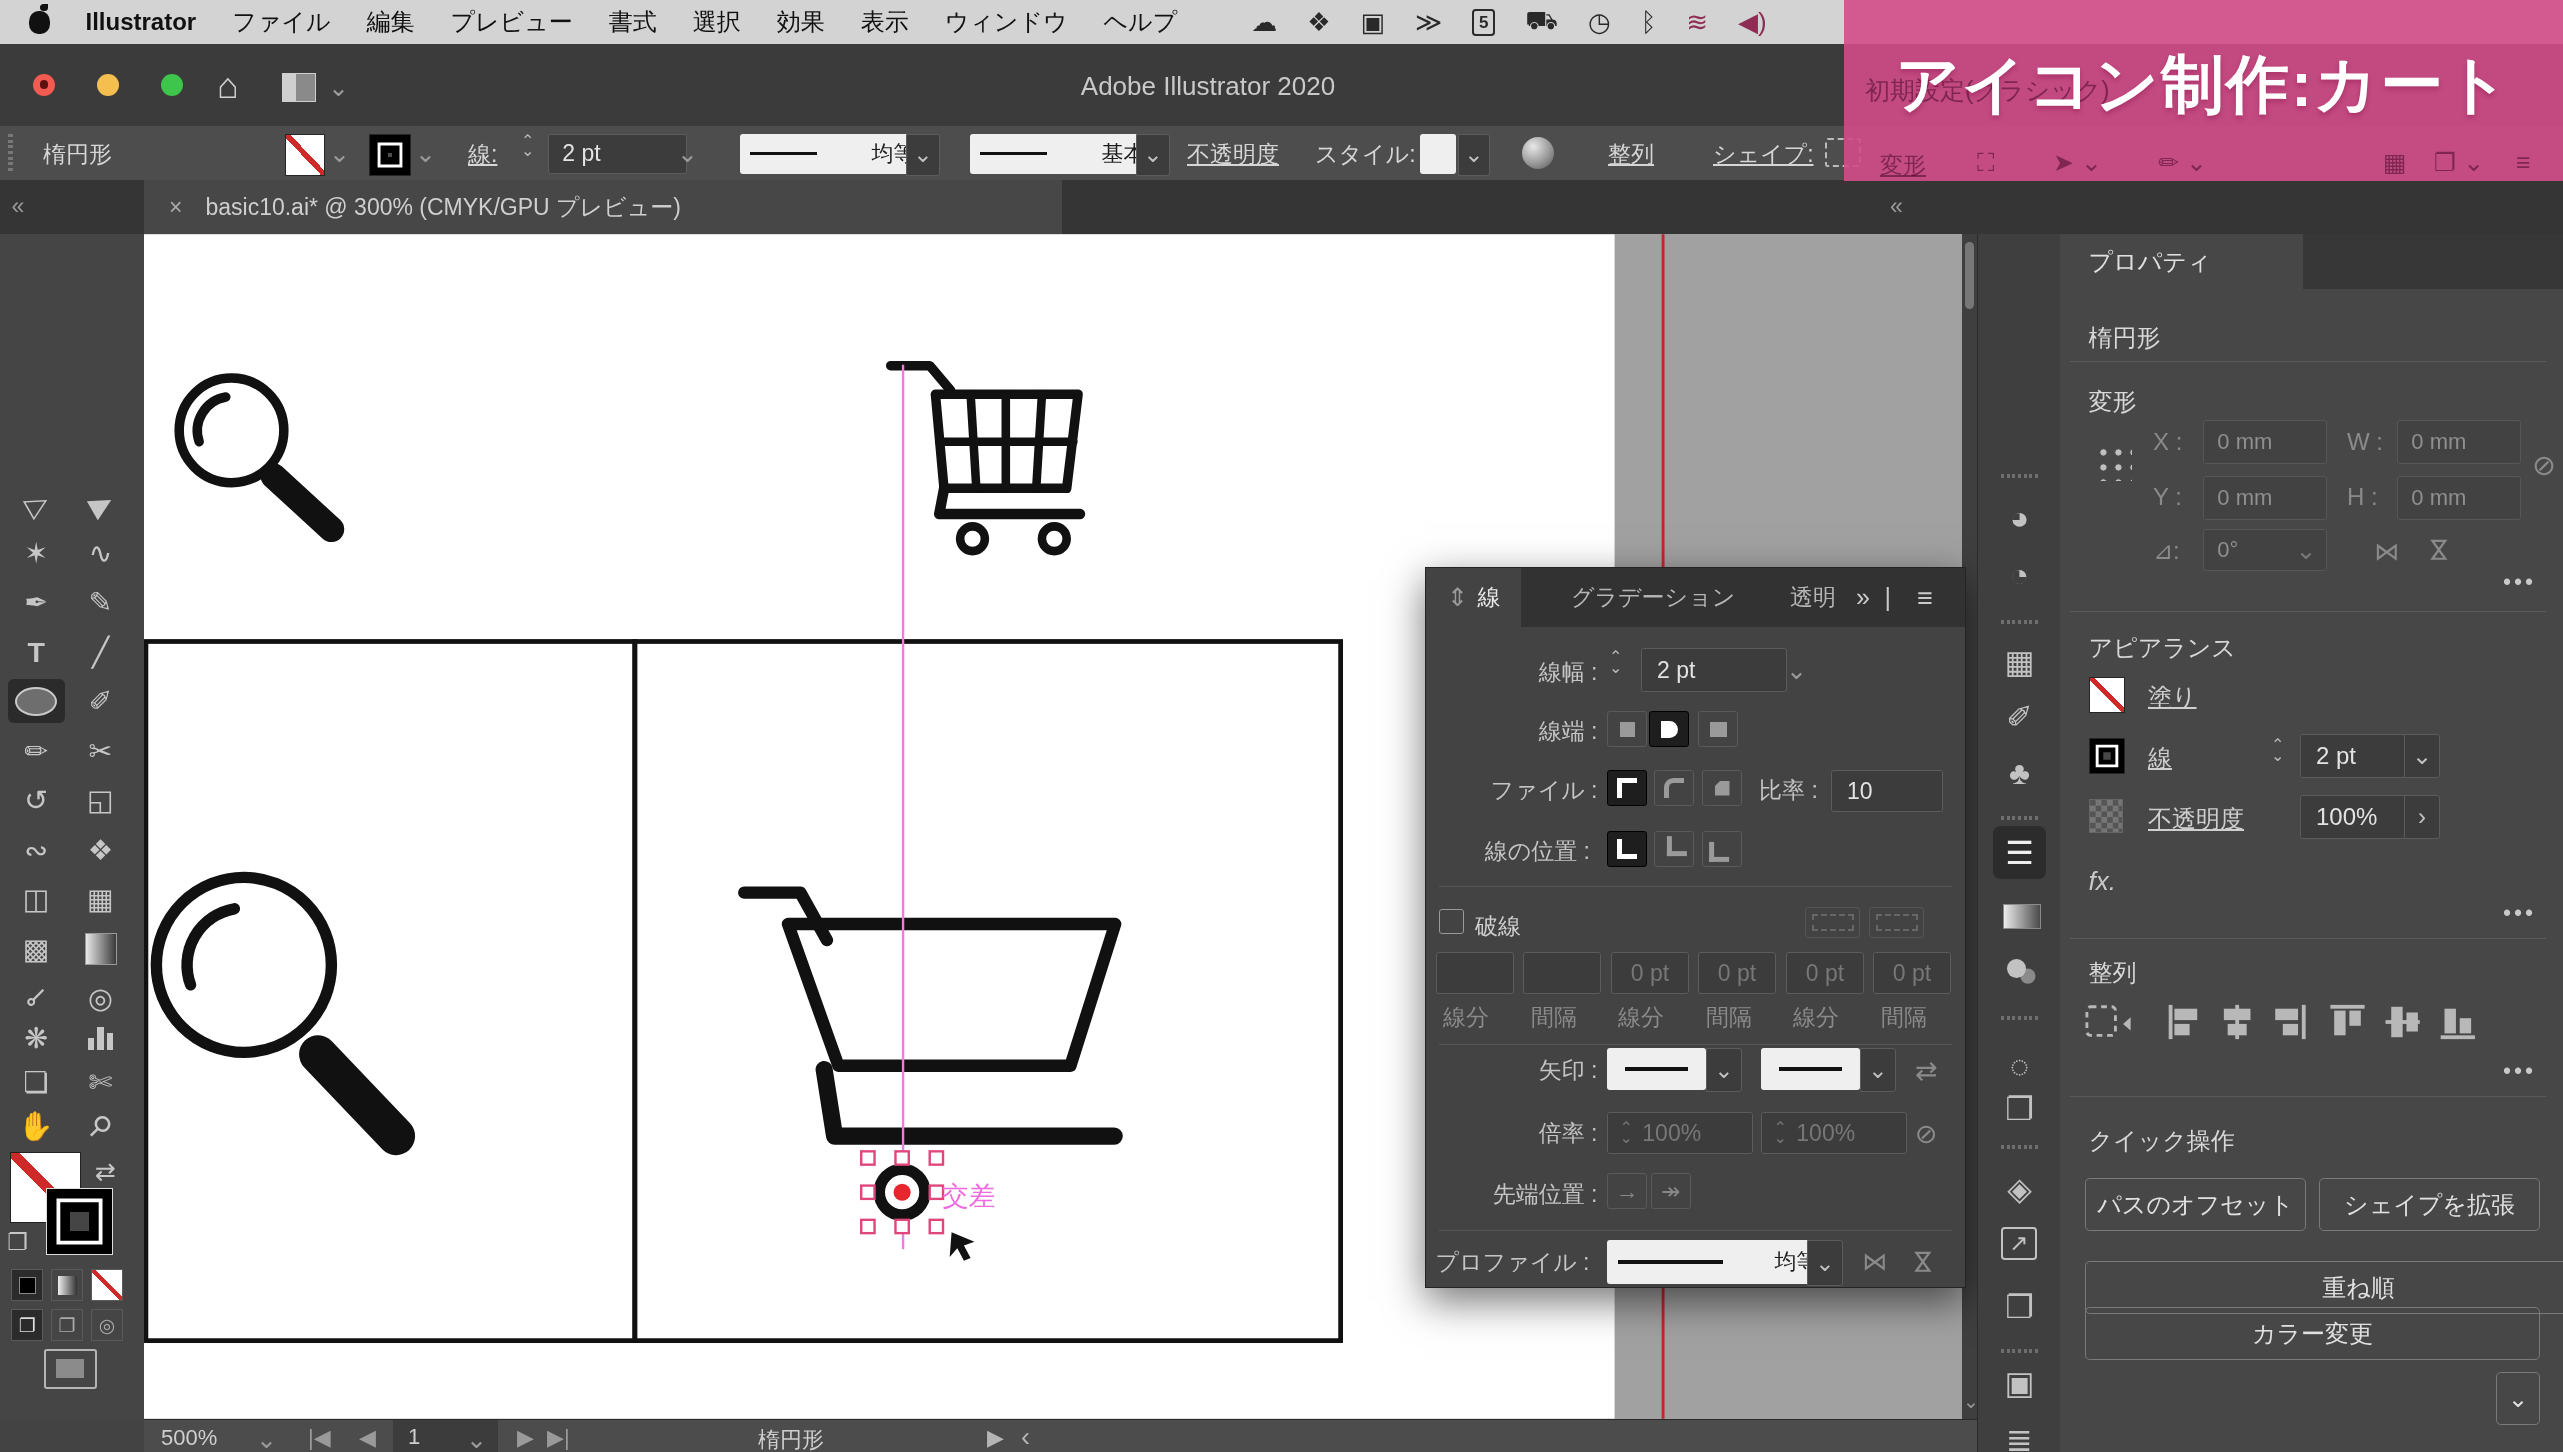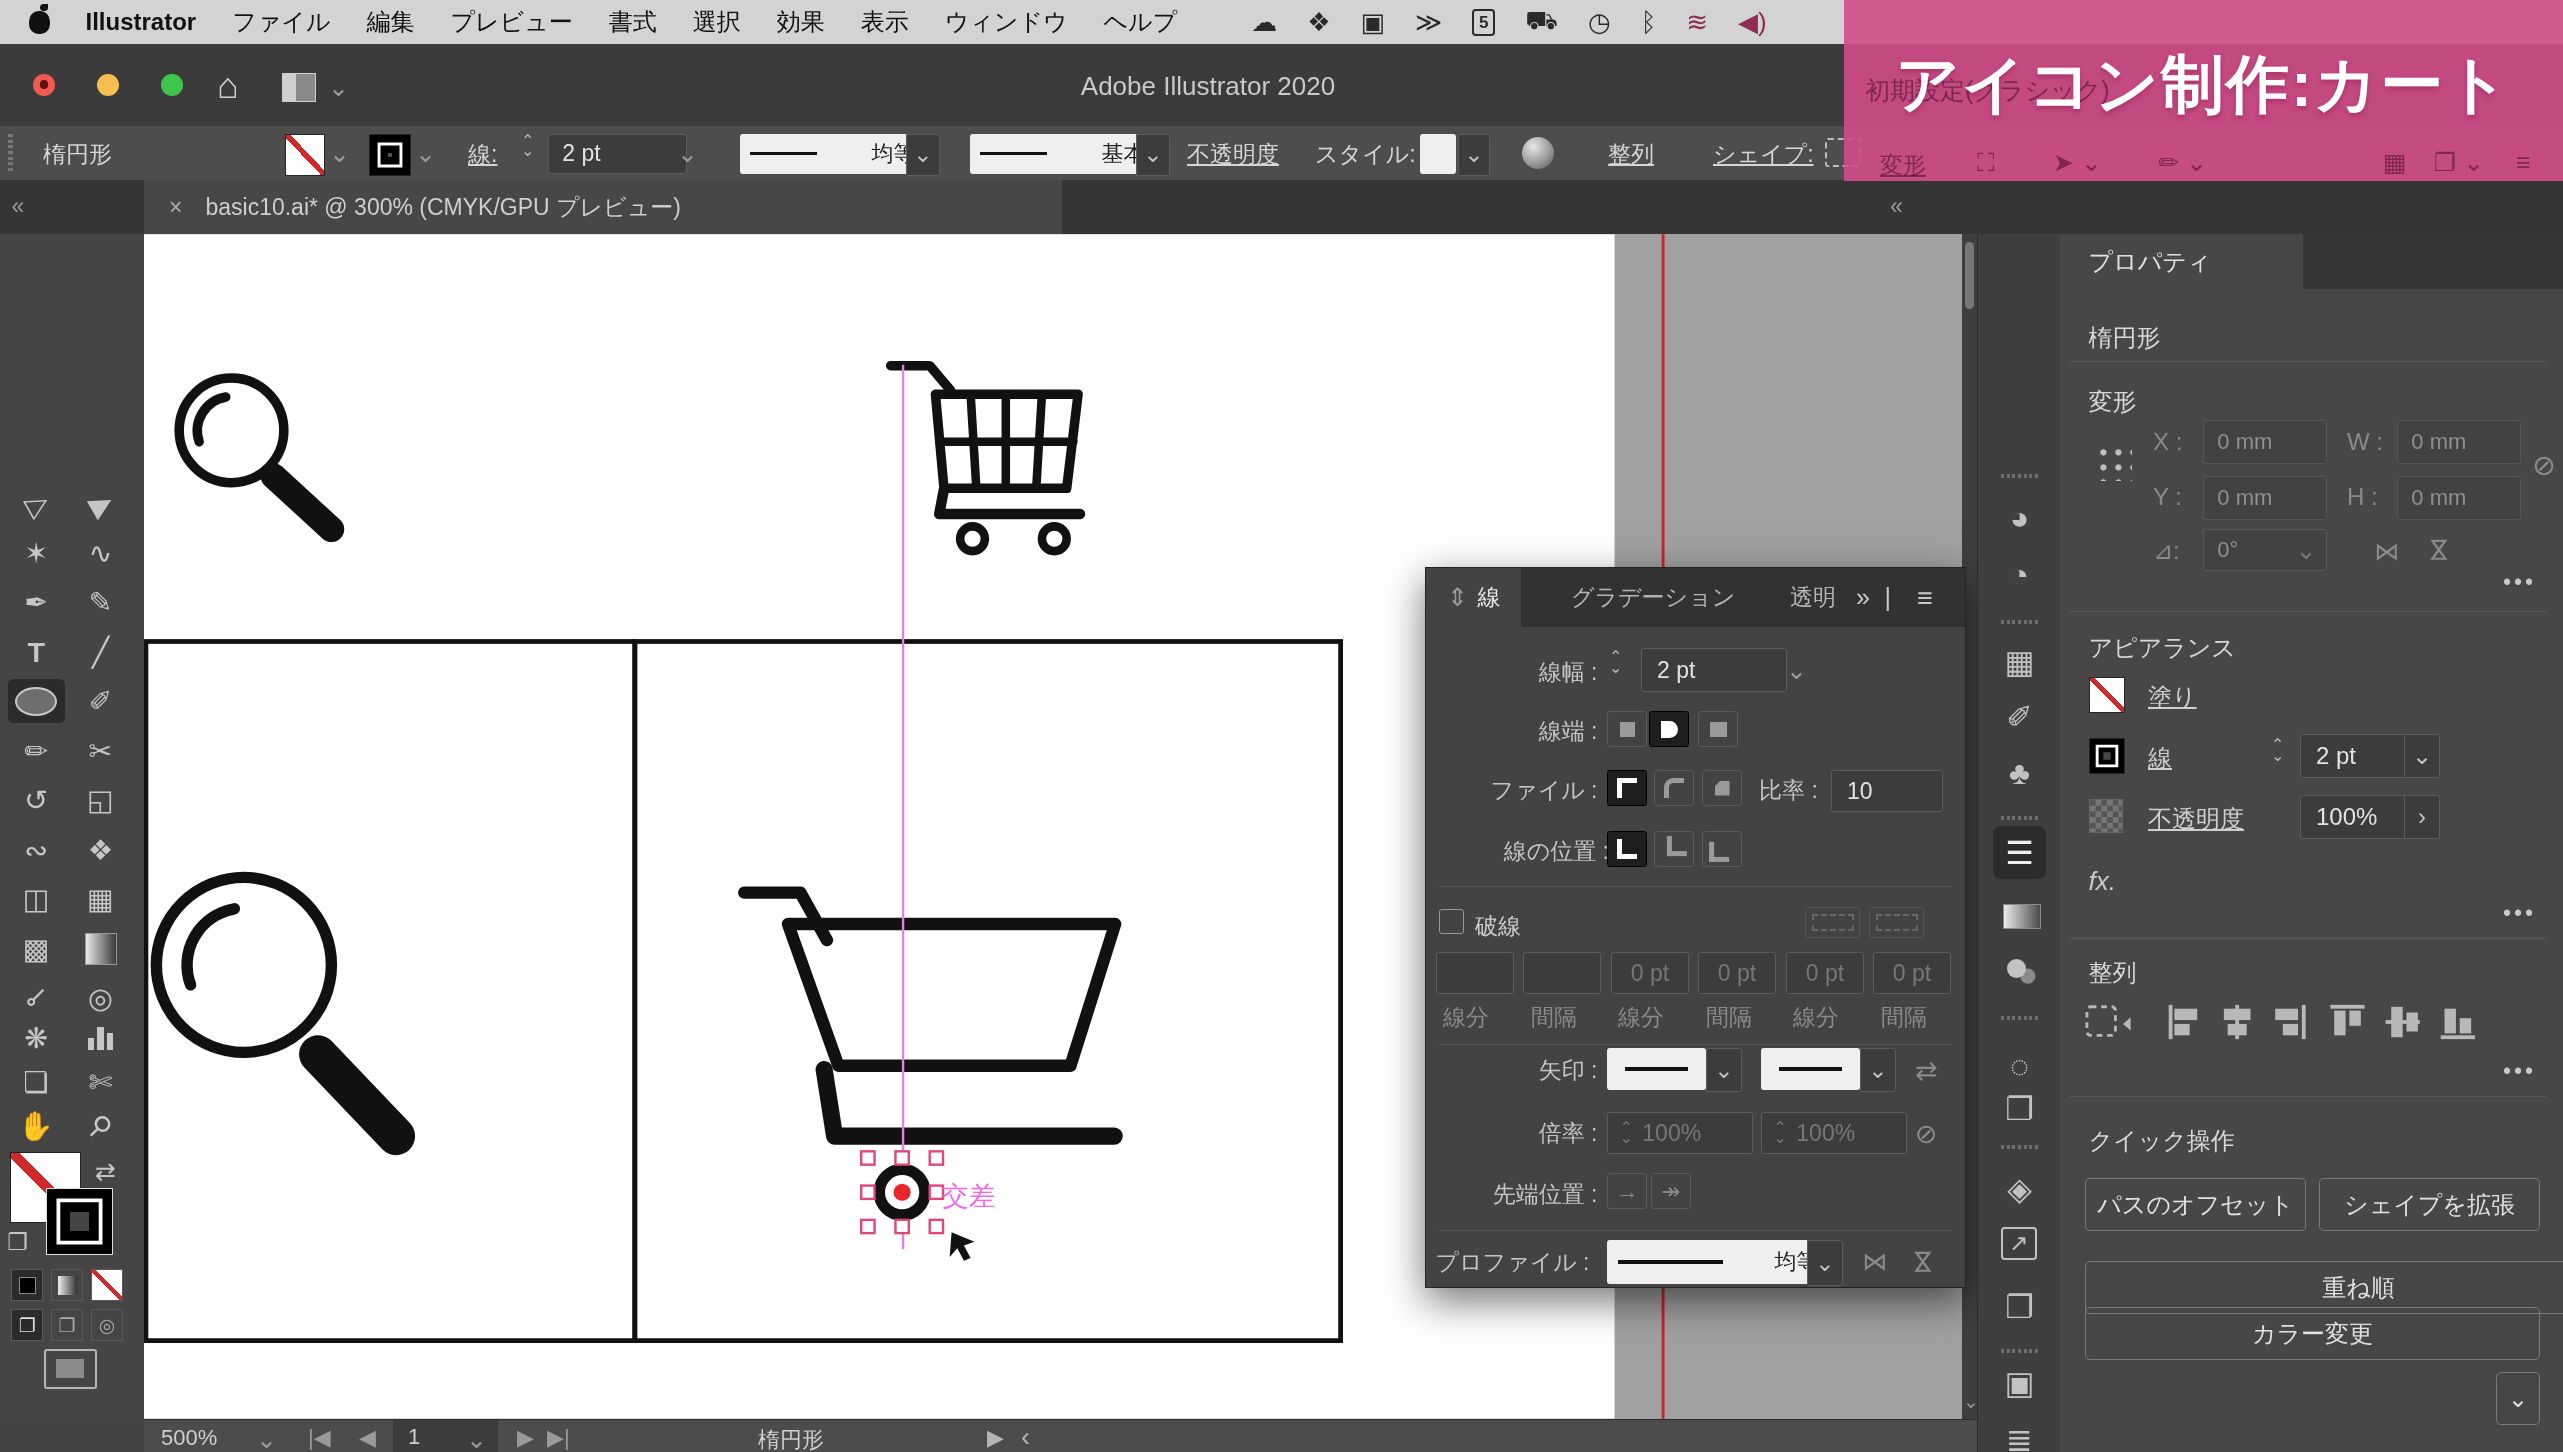--- a/index.html
+++ b/index.html
@@ -375,21 +375,21 @@
         <i class="join-round"></i>
       </span>
     <span class="optbtn" style="left:276px;top:202px">
         <i class="join-bevel"></i>
       </span>
     <span class="ab" style="left:333px;top:207px;color:#c4c4c4">比率 :</span>
     <div class="ab fld" style="left:405px;top:202px;width:95px;height:40px;padding-left:15px">
         <span>10</span>
       </div>
 
-    <span class="srow-lbl" style="left:21px;top:268px">線の位置 :</span>
+    <span class="srow-lbl" style="left:2px;top:268px">線の位置 :</span>
     <span class="optbtn on" style="left:181px;top:263px">
         <i class="al-center"></i>
       </span>
     <span class="optbtn" style="left:228px;top:263px">
         <i class="al-in"></i>
       </span>
     <span class="optbtn" style="left:276px;top:263px">
         <i class="al-out"></i>
       </span>
 

